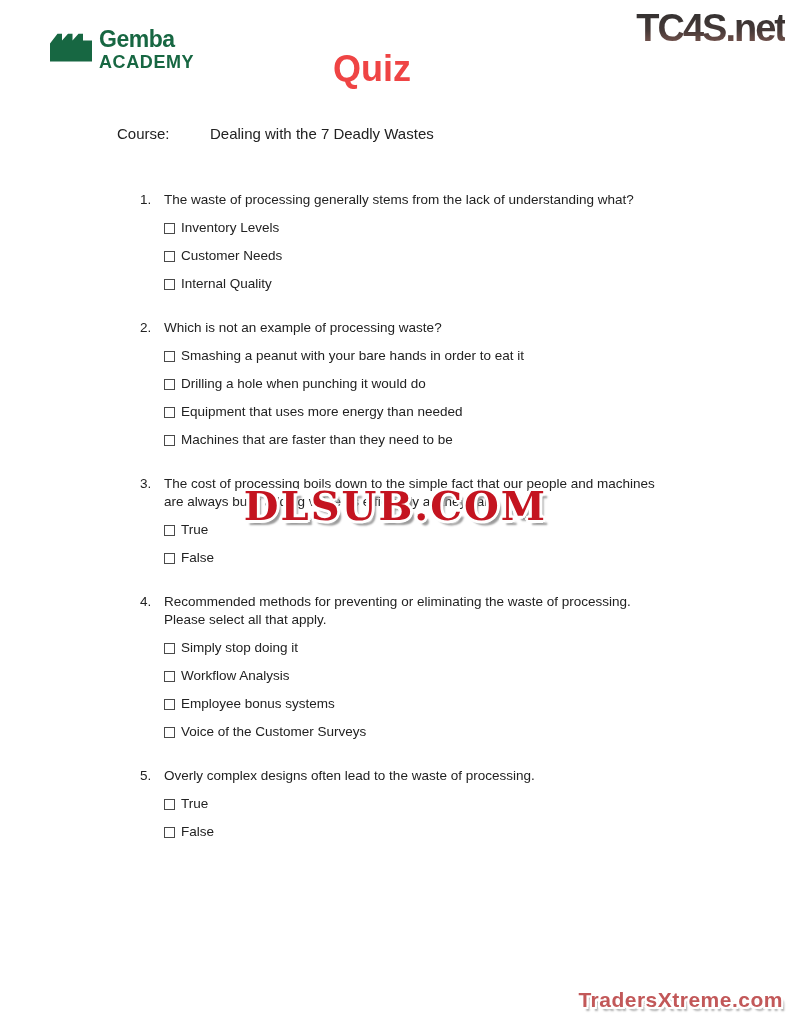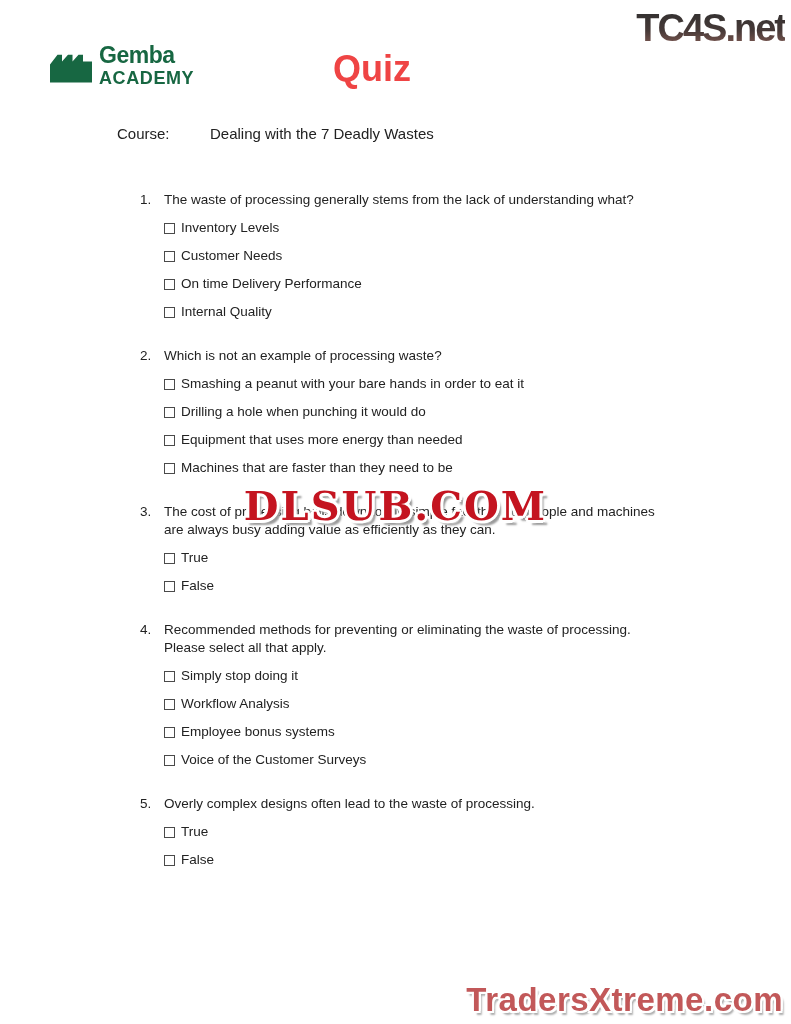--- a/index.html
+++ b/index.html
@@ -34,34 +34,34 @@
     text-shadow:
       -2px -2px 0 #fff, 2px -2px 0 #fff, -2px 2px 0 #fff, 2px 2px 0 #fff,
       -3px 0 0 #fff, 3px 0 0 #fff, 0 -3px 0 #fff, 0 3px 0 #fff,
       4px 5px 2px #9a9a9a;
     z-index:30;
     white-space:nowrap;
     text-align:center;
   }
   .wm-bottom {
     position:absolute; bottom:6px; right:8px;
-    font-size:33px; font-weight:bold; letter-spacing:0.5px; line-height:36px;
+    font-size:21px; font-weight:bold; letter-spacing:0.5px; line-height:36px;
     color:#c25859;
     text-shadow:
       -2px -2px 0 #fff, 2px -2px 0 #fff, -2px 2px 0 #fff, 2px 2px 0 #fff,
       -2px 0 0 #fff, 2px 0 0 #fff, 0 -2px 0 #fff, 0 2px 0 #fff,
       3px 4px 2px #ababab;
     z-index:30;
     white-space:nowrap;
   }
 
   
   .logo {
-    position:absolute; top:44px; left:50px;
-    display:flex; align-items:center; gap:7px;
+    position:absolute; top:28px; left:50px;
+    display:flex; align-items:flex-start; gap:7px;
   }
   .logo-icon { width:42px; height:34px; display:block; }
   .logo-text { display:flex; flex-direction:column; line-height:1; }
   .logo-name { font-size:23px; font-weight:bold; color:#176742; letter-spacing:-0.5px; }
   .logo-sub  { font-size:18px; font-weight:bold; color:#176742; letter-spacing:0.6px; margin-top:2px; }
 
   .quiz-title {
     position:absolute; top:50px; left:0; width:744px;
     text-align:center;
     font-size:36px; font-weight:bold; color:#ef4444;
@@ -127,24 +127,20 @@
         <div class="option">
           <span class="checkbox"></span>
           <span>Inventory Levels</span>
         </div>
         <div class="option">
           <span class="checkbox"></span>
           <span>Customer Needs</span>
         </div>
         <div class="option">
           <span class="checkbox"></span>
-          <span>On time Delivery Performance</span>
-        </div>
-        <div class="option">
-          <span class="checkbox"></span>
           <span>Internal Quality</span>
         </div>
       </div>
     </div>
 
     <div class="question">
       <div class="q-head">
         <span class="q-num">2.</span>
         <span class="q-text">Which is not an example of processing waste?</span>
       </div>

